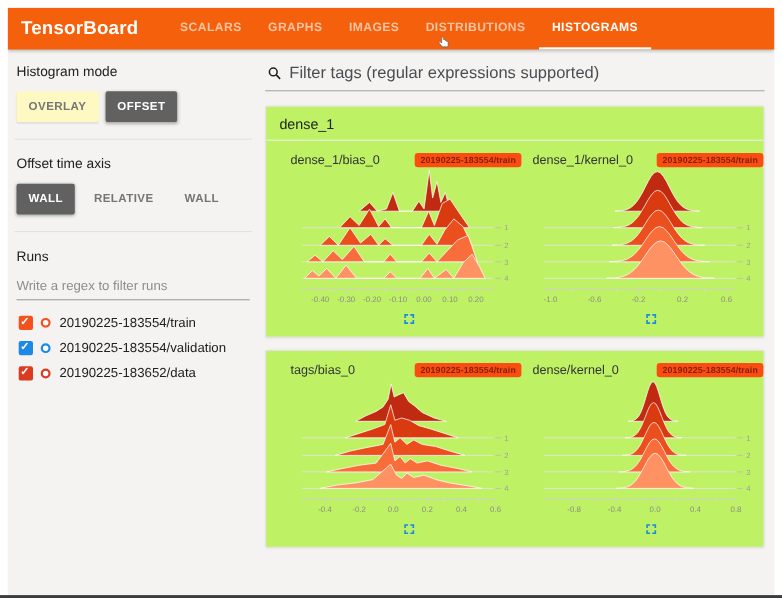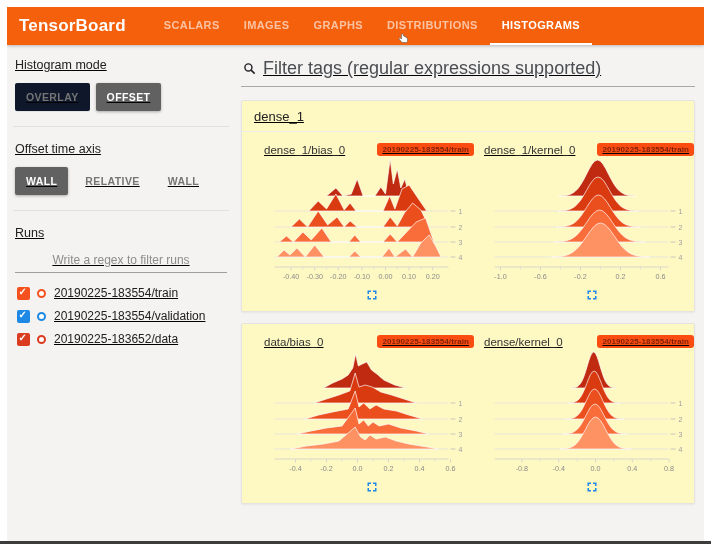--- a/index.html
+++ b/index.html
@@ -12,54 +12,54 @@
   .navbar { position:relative; height:38px; background:var(--navbar,#f4600b);
     display:flex; align-items:stretch; box-shadow:0 1px 3px rgba(0,0,0,.25); }
   .app-title { align-self:center; color:#fff; font-size:17px; margin-left:12px; letter-spacing:.2px;font-weight:bold; }
   .tabs { display:flex; margin-left:26px; }
   .tab { display:flex; align-items:center; padding:0 12px; font-size:11px; font-weight:bold;
     letter-spacing:.4px; color:rgba(255,255,255,.62); border-bottom:2px solid transparent; cursor:pointer; }
   .tab.active { color:#fff; border-bottom-color:#fff; }
   .hand-cursor { position:absolute; left:391px; top:26px; }
 
   
-  .body-row { display:flex; height:496px;text-decoration:underline; }
+  .body-row { display:flex; height:496px; }
   .sidebar { width:228px; padding:13px 8px 0 8px; }
   .main { flex:1; padding:11px 7px 0 4px; overflow:hidden; }
 
   
   .side-label { font-size:12.5px; color:#212121; margin-bottom:11px; }
   .btn-row { display:flex; gap:6px; }
   .btn { border:none; font-family:inherit; font-size:10.5px; font-weight:bold; letter-spacing:.4px;
     color:#757575; background:#fbfafa; padding:8px 11px; border-radius:2px; cursor:pointer;
     box-shadow:0 1px 1px rgba(0,0,0,.07); }
   .btn.flat { background:transparent; box-shadow:none; }
   .btn.selected { background:var(--selected-btn,#616161); color:#fff;
     box-shadow:0 1px 3px rgba(0,0,0,.3); }
   .divider { border-bottom:1px solid #e2e1e0; margin:15px -2px; }
   .regex-input { display:block; width:100%; border:none; outline:none; background:transparent;
     border-bottom:1px solid #9e9e9e; font-family:inherit; font-size:12px; color:#424242;
-    padding:2px 0 5px 0; margin-bottom:13px;text-align:center; }
+    padding:2px 0 5px 0; margin-bottom:13px; }
   .regex-input::placeholder { color:#8d8d8d; }
   .run-row { display:flex; align-items:center; margin:0 0 9px 2px; }
   .cb { width:13px; height:13px; border-radius:2px; background:#f4511e; position:relative;
     flex:0 0 auto; cursor:pointer; }
   .cb:after { content:"✓"; position:absolute; left:1.5px; top:-1px; color:#fff; font-size:10px; font-weight:bold; }
   .circ { width:9px; height:9px; border-radius:50%; border:2px solid #f4511e; margin:0 8px 0 7px;
     flex:0 0 auto; cursor:pointer; background:#fff; }
   .run-name { font-size:12px; color:#212121; }
 
   
   .search-row { display:flex; align-items:center; gap:7px; padding:2px 2px 7px 2px;
     border-bottom:1px solid #a8a8a8; margin:0 2px 13px 2px; }
   .search-row input { border:none; outline:none; background:transparent; flex:1;
-    font-family:inherit; font-size:18px; color:#8b5cf6; }
+    font-family:inherit; font-size:15px; color:#8b5cf6; }
   .search-row input::placeholder { color:#4a4d51; }
 
-  .card { background:#fef9c3; border:1px solid #e4e3e2; border-radius:2px;
+  .card { background:#bef264; border:1px solid #e4e3e2; border-radius:2px;
     box-shadow:0 1px 2px rgba(0,0,0,.05); margin:0 2px 11px 2px; }
   .card-header { padding:8px 12px 7px 12px; font-size:13px; color:#212121;
     border-bottom:1px solid #ededed; cursor:pointer; }
   .card-body { display:flex; padding:9px 2px 2px 20px;text-align:center; }
   .chart-block { width:224px; margin-right:4px; }
   .chart-head { display:flex; justify-content:space-between; align-items:center; padding:2px 4px 1px 2px; }
   .chart-title { font-size:11.5px; color:#333; }
   .badge { font-size:8px; font-weight:bold; color:var(--badge-text,#7f1f05);
     background:var(--badge-bg,#fb4d12); padding:2px 5px; border-radius:3px; letter-spacing:.1px; }
   .plot { width:216px; height:130px; display:block; }
@@ -70,36 +70,36 @@
 </style>
 </head>
 <body>
 
 <div class="app">
 
   <div class="navbar">
     <div class="app-title">TensorBoard</div>
     <div class="tabs">
       <div class="tab">SCALARS</div>
+      <div class="tab">GRAPHS</div>
       <div class="tab">IMAGES</div>
-      <div class="tab">GRAPHS</div>
       <div class="tab">DISTRIBUTIONS</div>
       <div class="tab active">HISTOGRAMS</div>
     </div>
     <svg class="hand-cursor" width="11" height="12" viewBox="0 0 14 16">
       <path d="M5.5 1c-.7 0-1.2.5-1.2 1.2v6L3 6.8c-.5-.5-1.2-.5-1.6 0-.5.4-.5 1.1 0 1.6l3.8 4.4h5.4c.9 0 1.6-.7 1.6-1.6V7.3c0-.6-.5-1.1-1.1-1.1h-.6c0-.6-.5-1.1-1.1-1.1h-.6c0-.6-.5-1.1-1.1-1.1h-1V2.2C6.7 1.5 6.2 1 5.5 1z" fill="#ffffff" stroke="#5a5a5a" stroke-width=".8"></path>
     </svg>
   </div>
 
   <div class="body-row">
 
     <div class="sidebar">
       <div class="side-label">Histogram mode</div>
       <div class="btn-row">
-        <button class="btn flat" style="background:#0f172a;box-shadow:0 1px 1px rgba(0,0,0,.07);">OVERLAY</button>
+        <button class="btn flat" style="background:#fef9c3;box-shadow:0 1px 1px rgba(0,0,0,.07);">OVERLAY</button>
         <button class="btn selected">OFFSET</button>
       </div>
       <div class="divider"></div>
 
       <div class="side-label">Offset time axis</div>
       <div class="btn-row">
         <button class="btn selected">WALL</button>
         <button class="btn flat">RELATIVE</button>
         <button class="btn flat">WALL</button>
       </div>
@@ -237,21 +237,21 @@
               </svg>
             </button>
           </div>
         </div>
       </div>
 
       <div class="card">
         <div class="card-body">
           <div class="chart-block">
             <div class="chart-head">
-              <span class="chart-title">data/bias_0</span>
+              <span class="chart-title">tags/bias_0</span>
               <span class="badge">20190225-183554/train</span>
             </div>
             <div>
                 <svg viewBox="0 0 215 130" class="plot">
                   <line x1="12" y1="54" x2="186" y2="54" stroke="#e3e2e1" stroke-width="0.8"></line>
                   <line x1="188" y1="54" x2="193" y2="54" stroke="#bdbdbd" stroke-width="0.8"></line>
                   <text x="196" y="56.5" font-size="7" fill="#9e9e9e">1</text>
                   <line x1="12" y1="70" x2="186" y2="70" stroke="#e3e2e1" stroke-width="0.8"></line>
                   <line x1="188" y1="70" x2="193" y2="70" stroke="#bdbdbd" stroke-width="0.8"></line>
                   <text x="196" y="72.5" font-size="7" fill="#9e9e9e">2</text>

